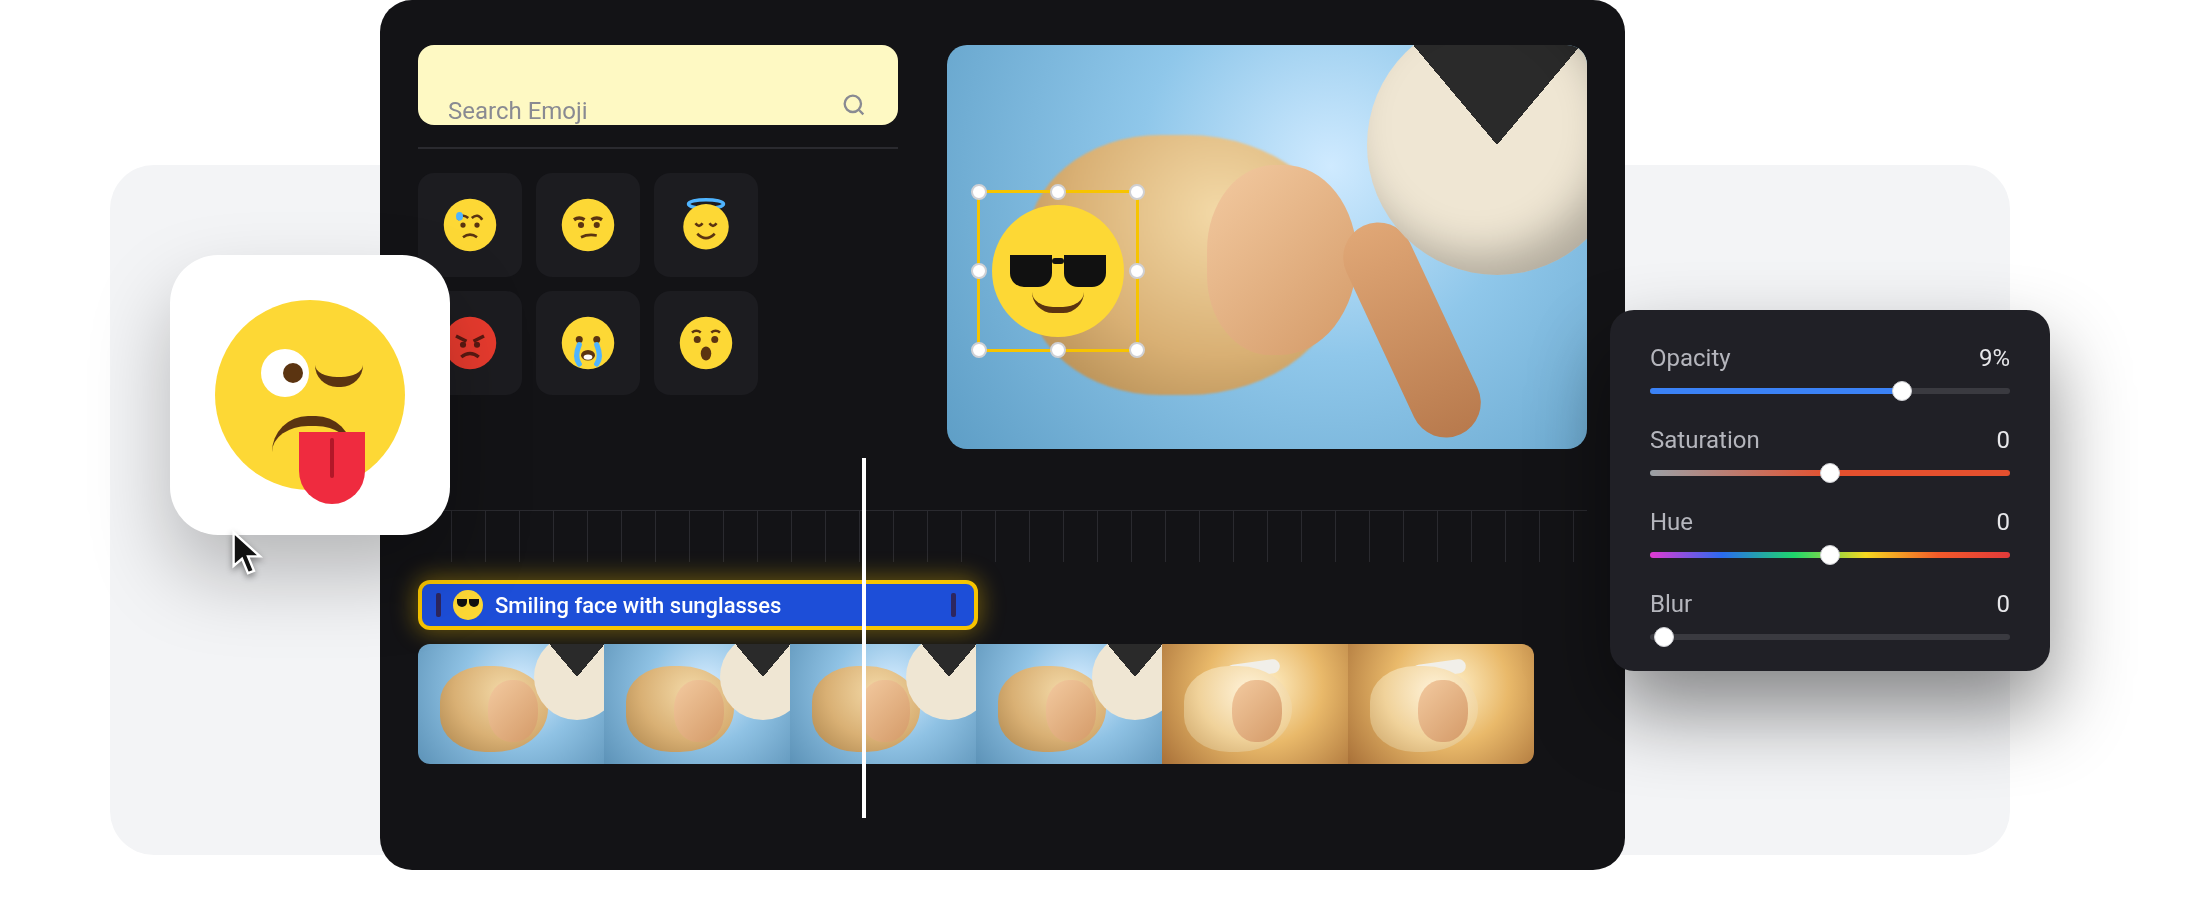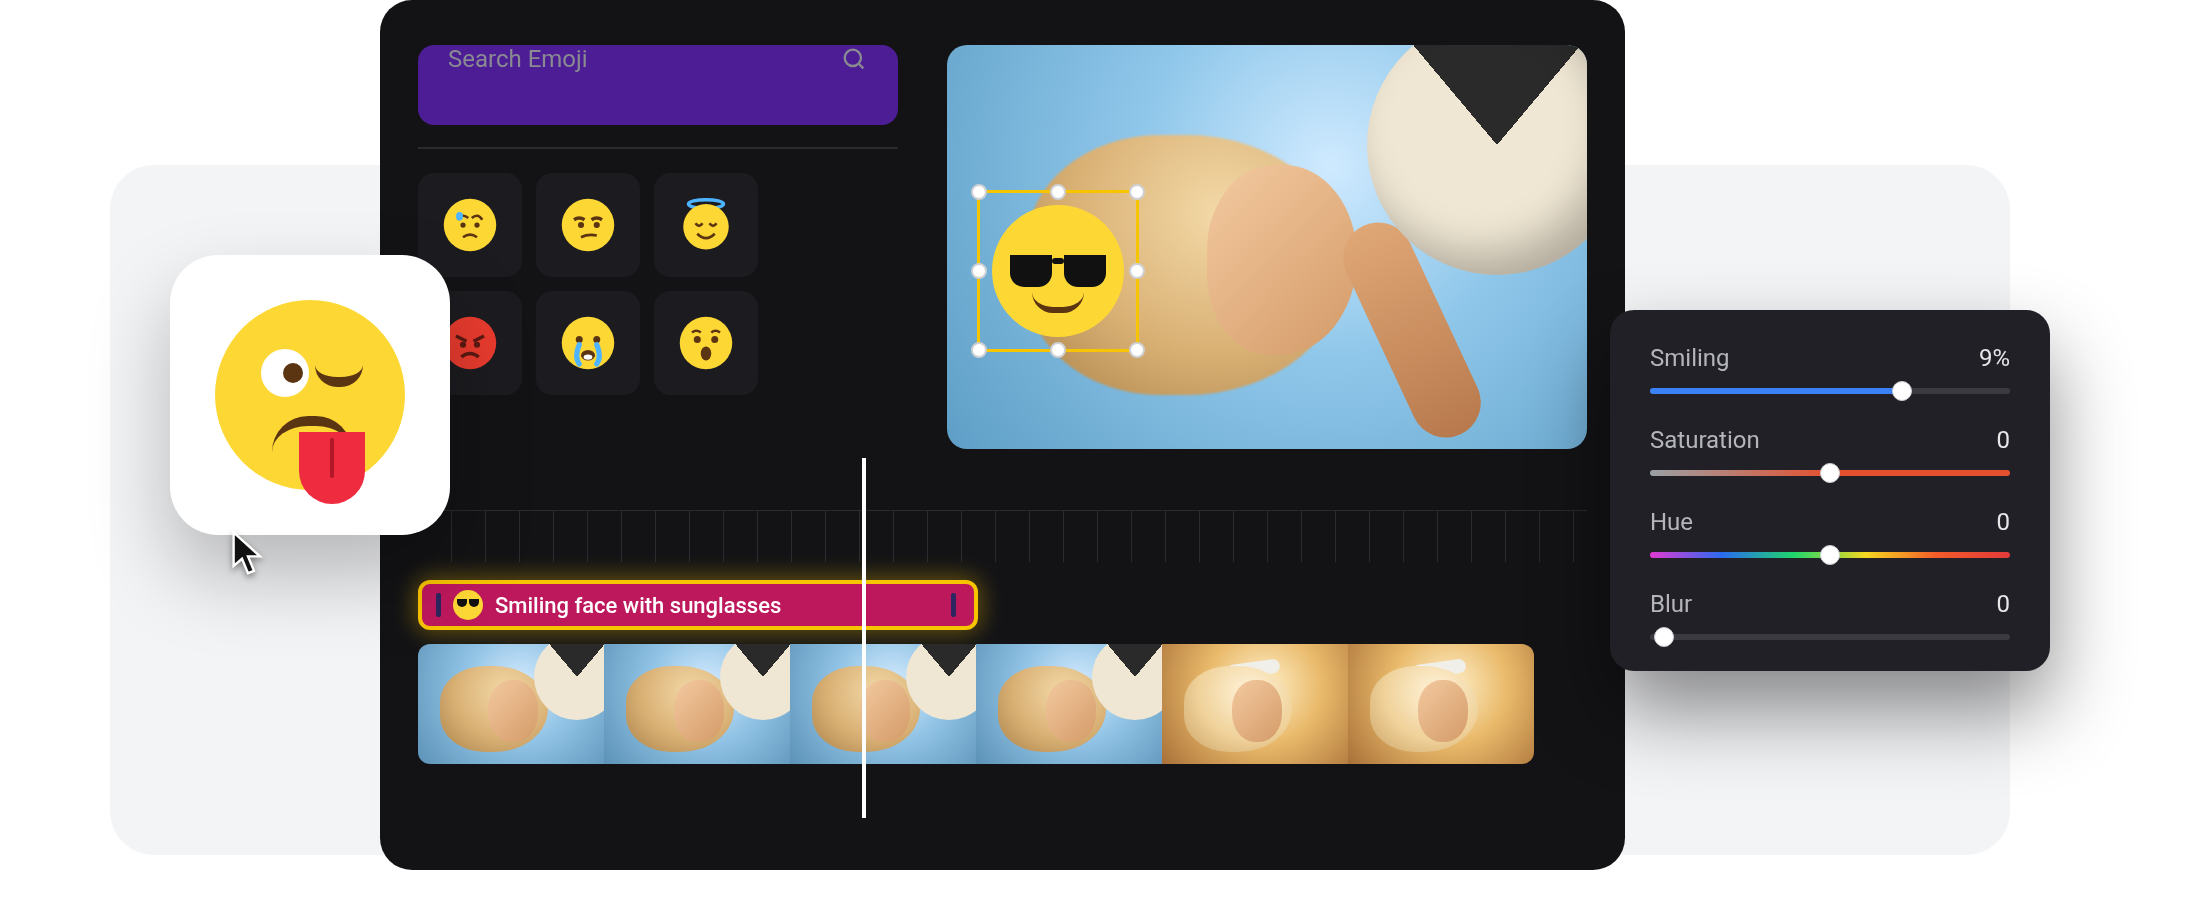--- a/index.html
+++ b/index.html
@@ -28,23 +28,23 @@
     overflow: hidden;
   }
 
   
   .emoji-panel {
     position: absolute;
     left: 38px; top: 45px;
     width: 480px;
   }
   .search-box {
-    display: flex; align-items: flex-start; justify-content: space-between;
+    display: flex; align-items: flex-end; justify-content: space-between;
     height: 80px;
-    background: #4c1d95;
+    background: #fef9c3;
     border-radius: 16px;
     padding: 0 30px;
   }
   .search-box span { color: #898a92; font-size: 24px; }
   .search-box svg { width: 28px; height: 28px; }
   .emoji-panel .underline {
     border-bottom: 2px solid #2a2a2f;
     margin-top: 22px;
   }
   .emoji-grid {
@@ -142,21 +142,21 @@
   .ruler {
     height: 52px;
     position: relative;
     background: repeating-linear-gradient(to right, transparent 0 33px, #2a2a2f 33px 34px);
     border-top: 1px solid #2a2a2f;
   }
   .clip-bar {
     margin-top: 18px;
     position: relative;
     width: 560px; height: 50px;
-    background: #be185d;
+    background: #1d4ed8;
     border: 4px solid #f7c400;
     border-radius: 12px;
     display: flex; align-items: center; gap: 12px;
     padding: 0 18px 0 14px;
     color: #fff; font-size: 22px; font-weight: 500;
   }
   .clip-bar .grip { width: 5px; height: 24px; background: #2d2660; border-radius: 2px; }
   .clip-bar .grip.right { margin-left: auto; }
   .clip-bar .mini {
     width: 30px; height: 30px; border-radius: 50%; background:#fdd835;
@@ -444,21 +444,21 @@
         </div>
     </div>
 
     <div class="playhead"></div>
   </div>
 </div>
 
 <div class="props">
   <div class="prop">
     <div class="row">
-      <span>Smiling</span>
+      <span>Opacity</span>
       <span class="val">9%</span>
     </div>
     <div class="slider opacity">
       <div class="track"></div>
         <div class="fill" style="width:70%"></div>
       <div class="thumb" style="left:70%"></div>
     </div>
   </div>
   <div class="prop">
     <div class="row">

